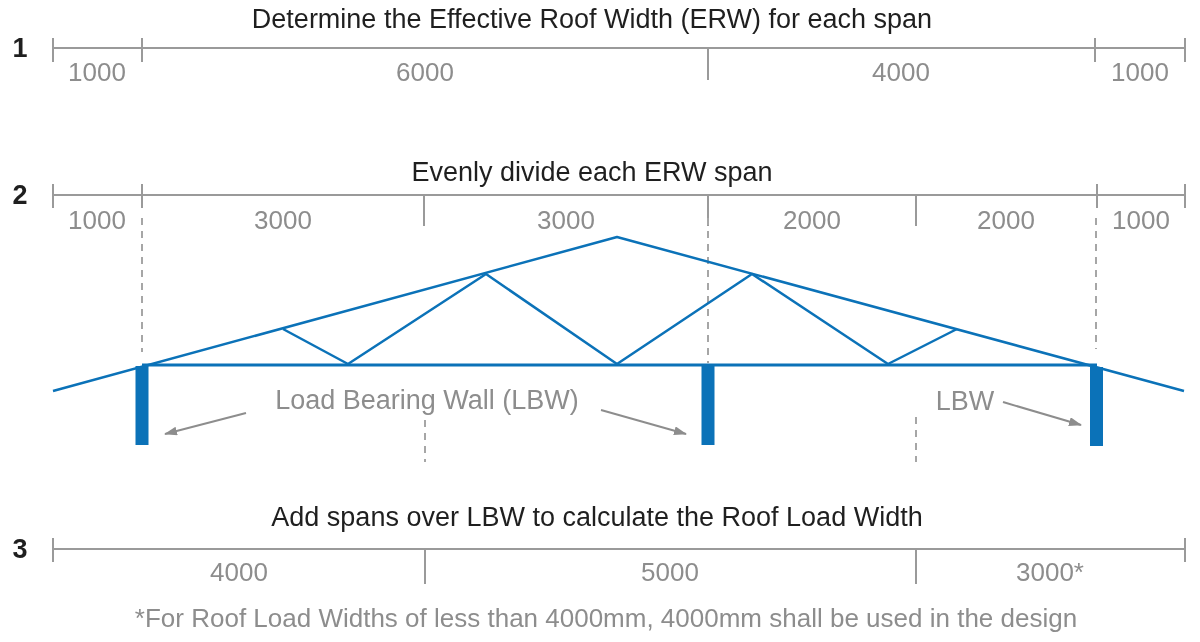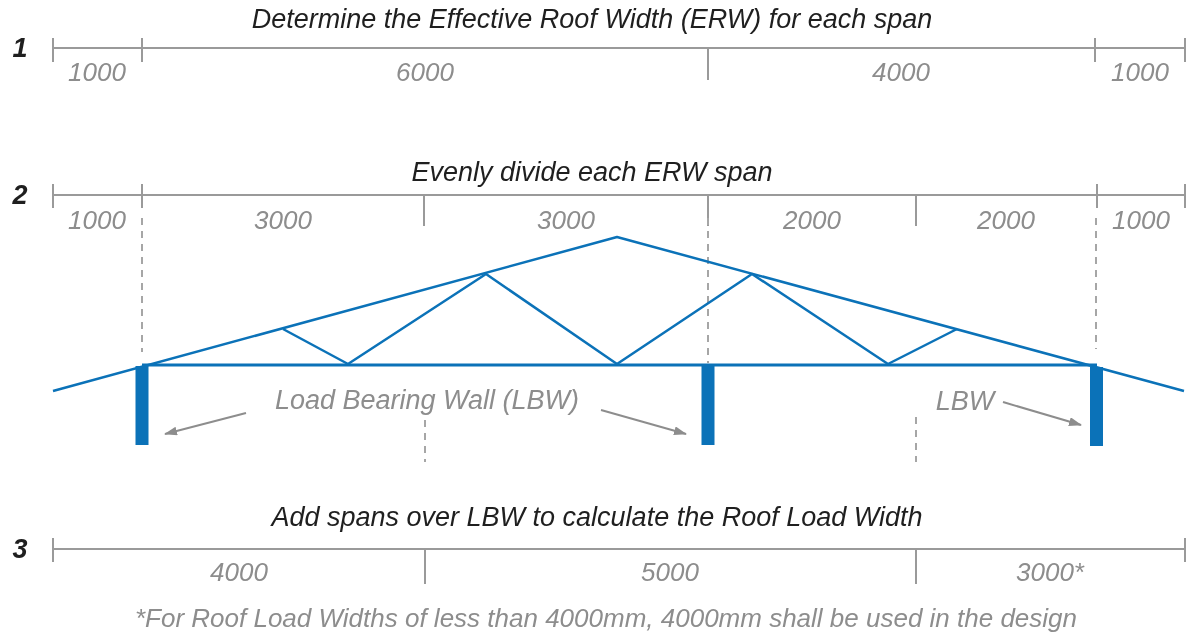--- a/index.html
+++ b/index.html
@@ -1,16 +1,16 @@
 <!DOCTYPE html>
 <html><head>
 <meta charset="utf-8">
 <style>
   html, body { margin: 0; padding: 0; background: #ffffff; }
-  .stage { position: relative; width: 1200px; height: 642px; background: #ffffff; overflow: hidden; font-style: italic; }
+  .stage { position: relative; width: 1200px; height: 642px; background: #ffffff; overflow: hidden; }
   svg text { font-family: "Liberation Sans", "DejaVu Sans", sans-serif; }
   .title     { fill: #1f1f1f; font-size: 27px; text-anchor: middle; }
   .step-num  { fill: #1f1f1f; font-size: 27px; font-weight: bold; text-anchor: middle; }
   .mlabel    { fill: #8d8d8d; font-size: 26px; text-anchor: middle; }
   .footnote  { fill: #8d8d8d; font-size: 26px; text-anchor: middle; }
   .ann-label { fill: #8d8d8d; font-size: 27px; text-anchor: middle; }
   .sline     { stroke: #9a9a9a; stroke-width: 2; }
   .tick      { stroke: #9a9a9a; stroke-width: 2; }
   .dash      { stroke: #a6a6a6; stroke-width: 2; stroke-dasharray: 7 6; fill: none; }
   .truss     { stroke: #0b72b8; stroke-width: 2.5; fill: none; stroke-linejoin: round; }

